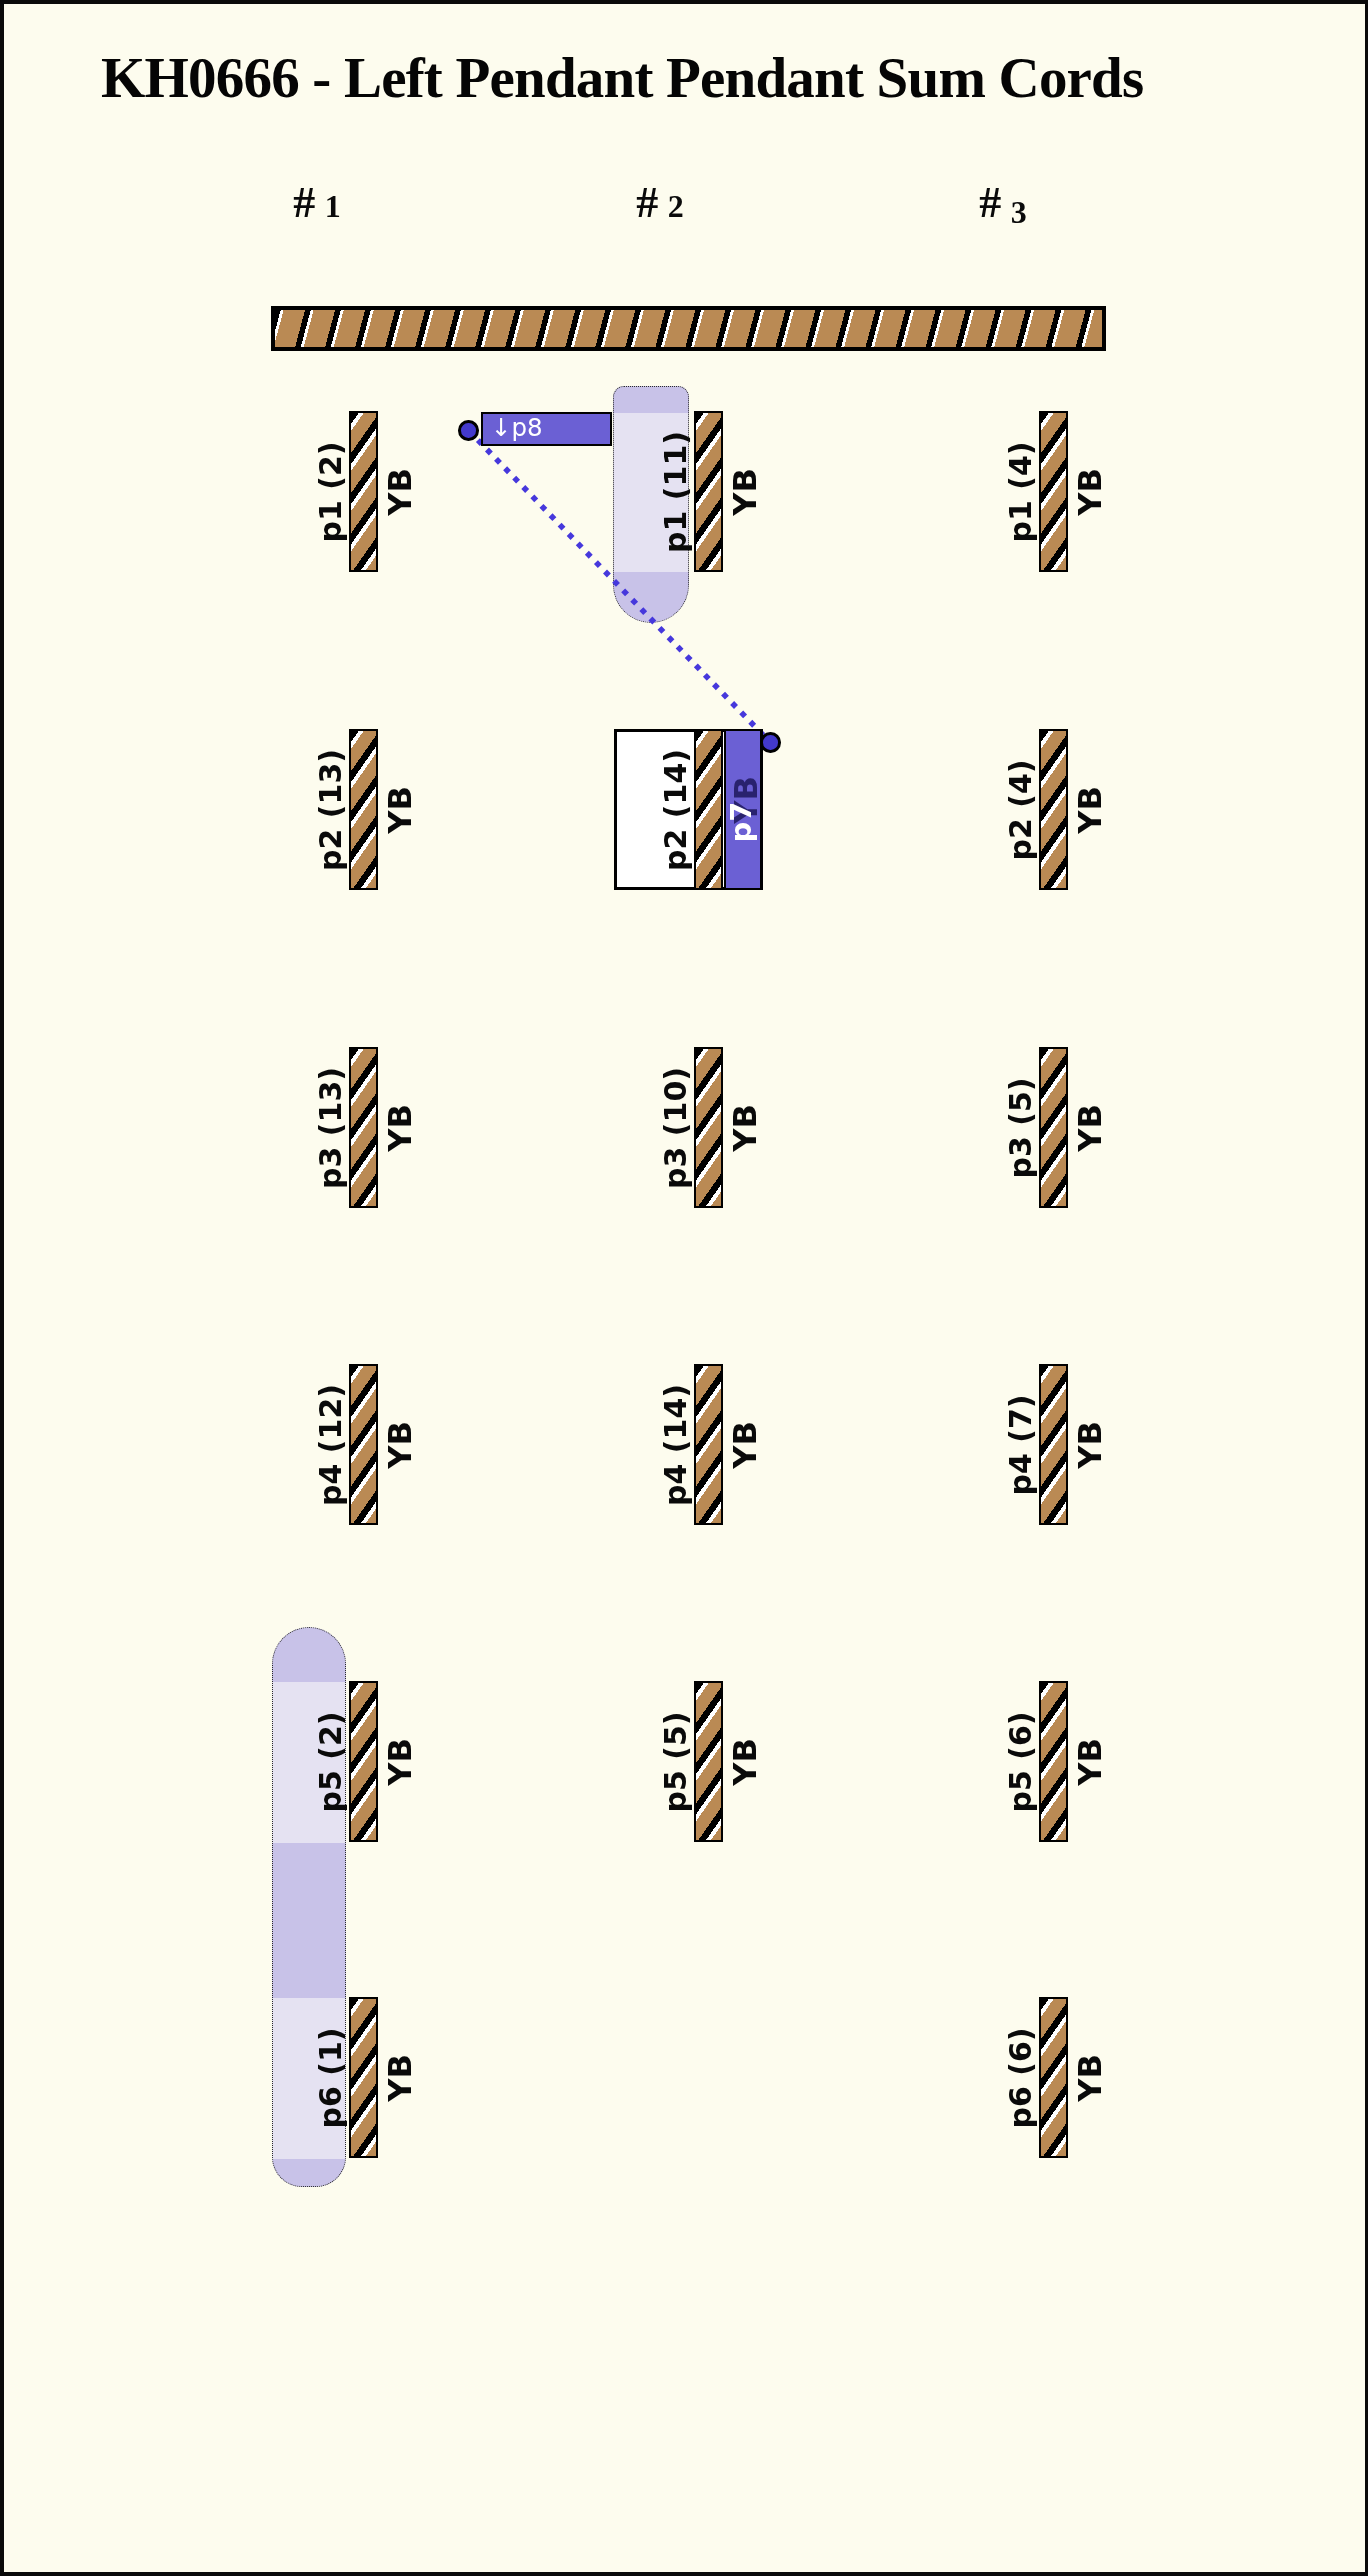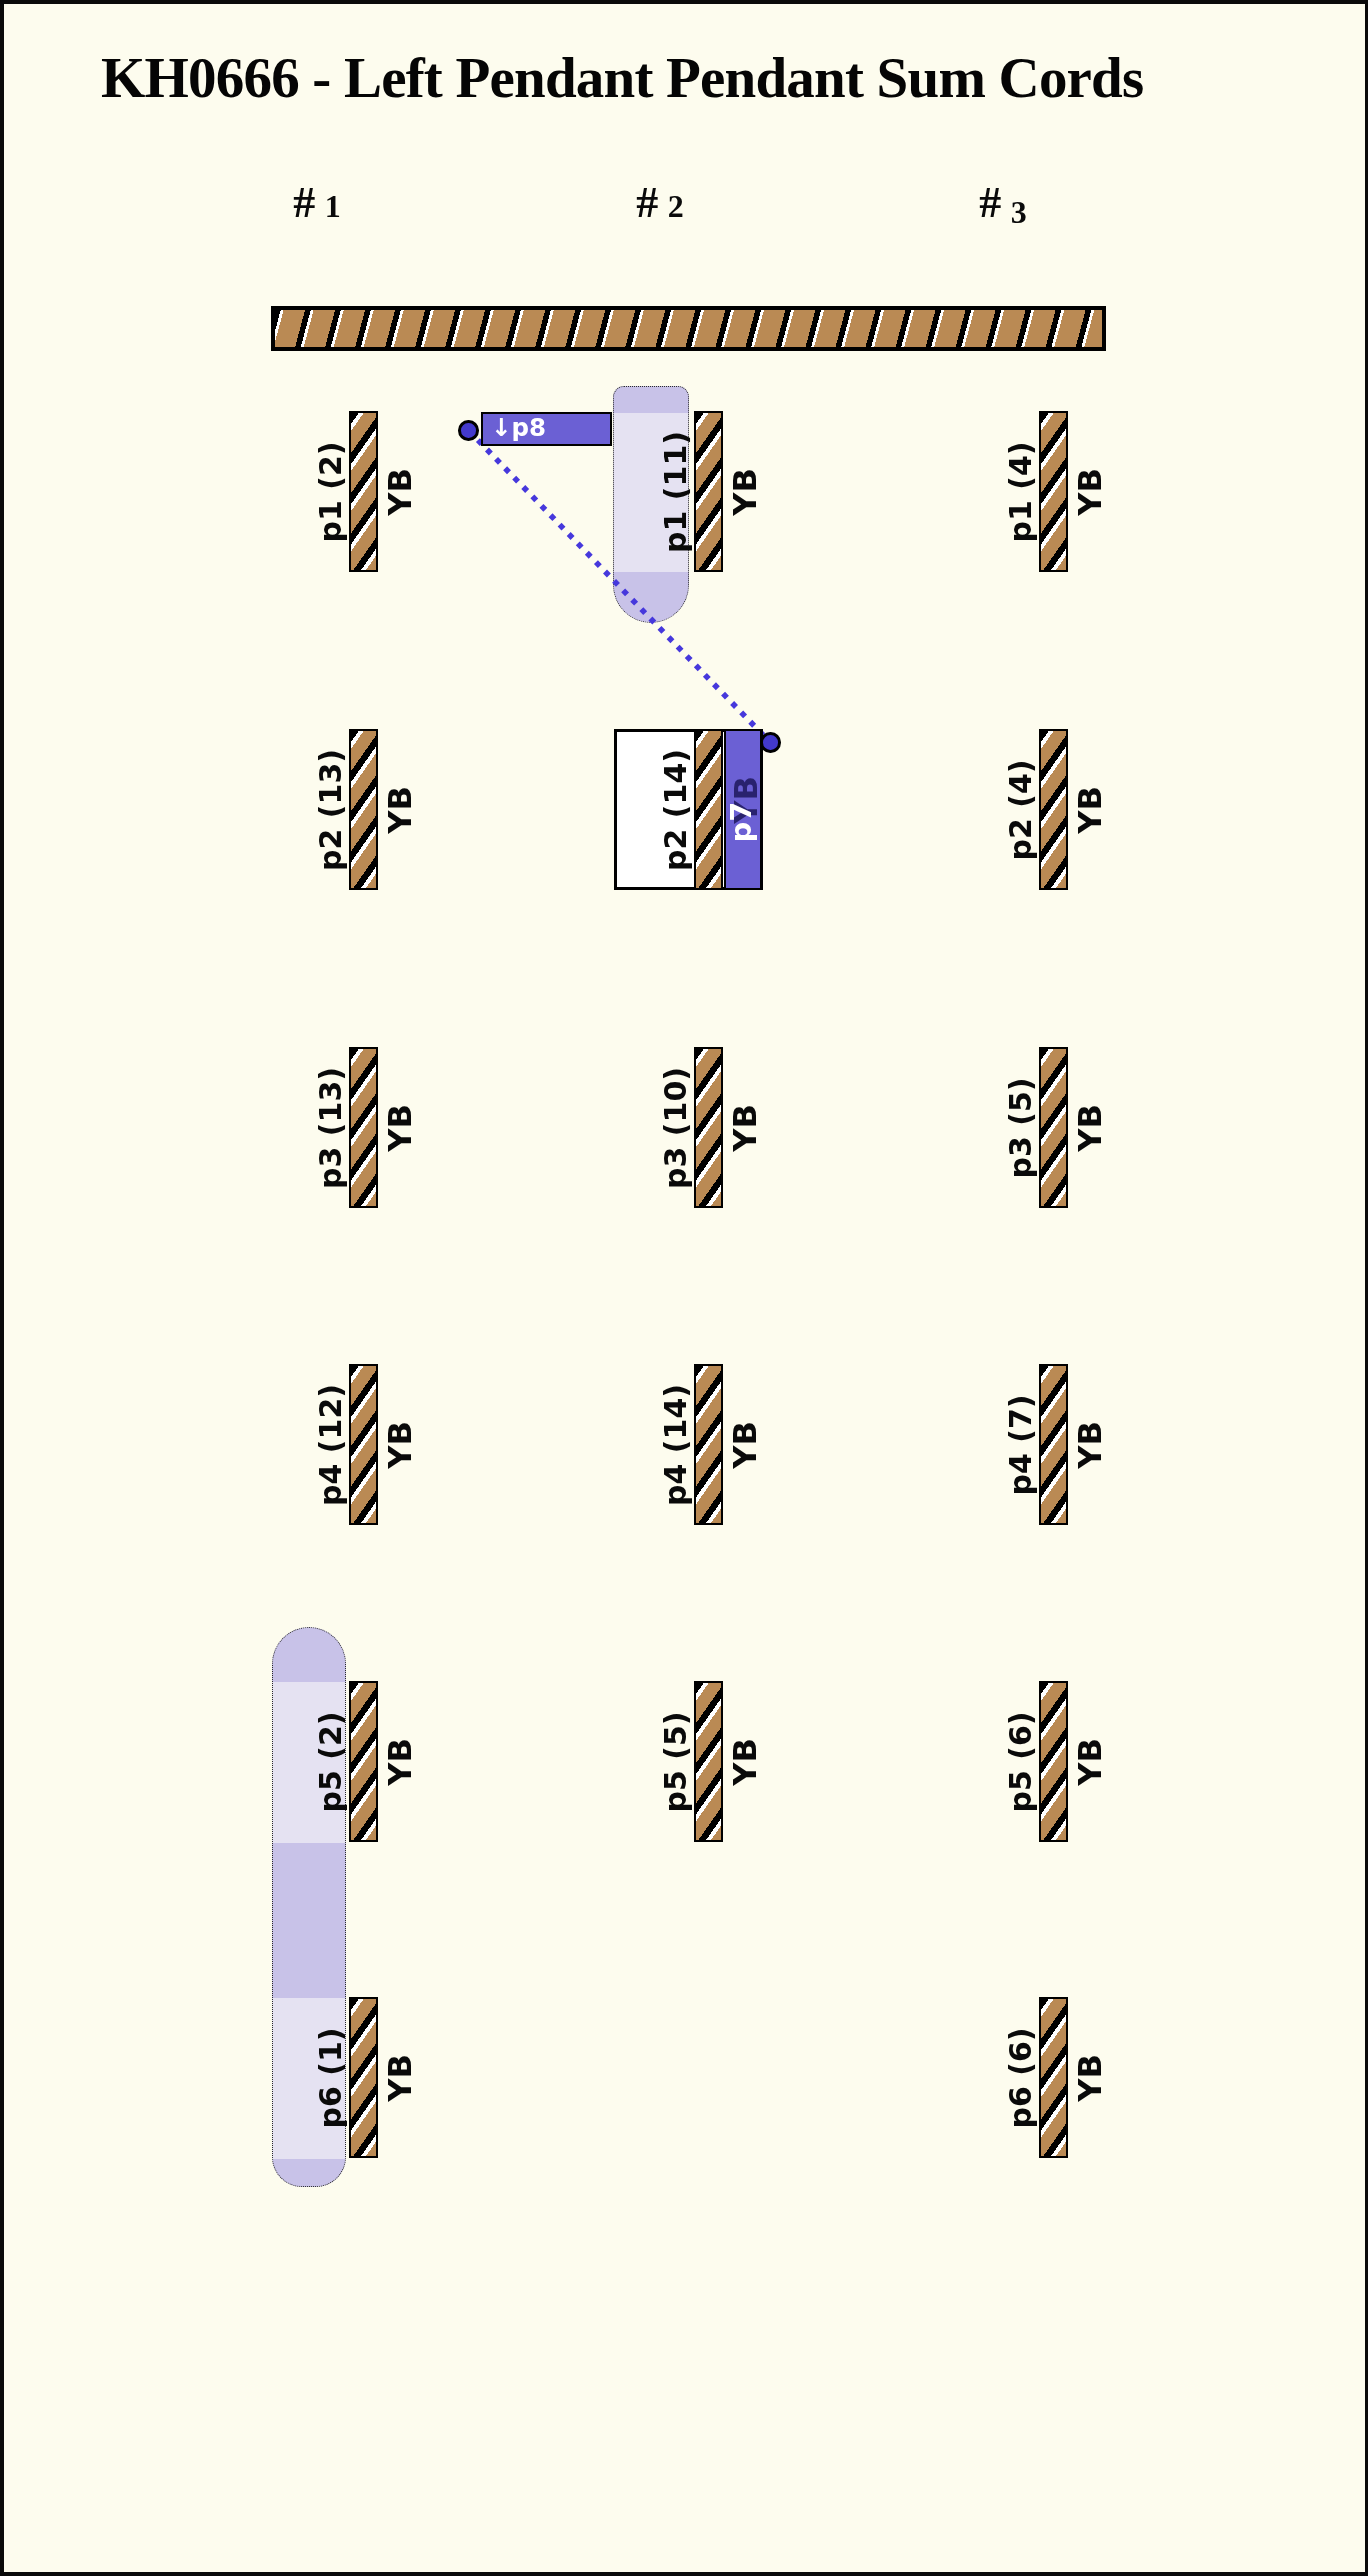--- a/index.html
+++ b/index.html
@@ -55,21 +55,21 @@
   }
   .plabel,.yb{
     position:absolute;top:50%;white-space:nowrap;
     font-weight:700;color:#0a0a0a;z-index:5;
   }
   .plabel{left:-19px;font-size:30px;transform:translate(-50%,-50%) rotate(-90deg);}
   .yb{left:calc(100% + 22px);font-size:32px;transform:translate(-50%,-50%) rotate(-90deg);}
   .p8-box{
     position:absolute;left:477px;top:408px;width:131px;height:34px;
     box-sizing:border-box;border:2.4px solid #000;background:#6B60D4;
-    z-index:5;color:#fff;font-weight:700;font-size:24.5px;
+    z-index:5;color:#fff;font-weight:400;font-size:24.5px;
     line-height:28.5px;padding-left:8px;
   }
   .p7-bar{
     position:absolute;left:720px;top:725px;width:38px;height:161px;
     box-sizing:border-box;border:2.4px solid #000;background:#6B60D4;z-index:6;
   }
   .p7-under{
     position:absolute;left:58%;top:44%;white-space:nowrap;
     font-weight:700;font-size:32px;color:#29226e;
     transform:translate(-50%,-50%) rotate(-90deg);

